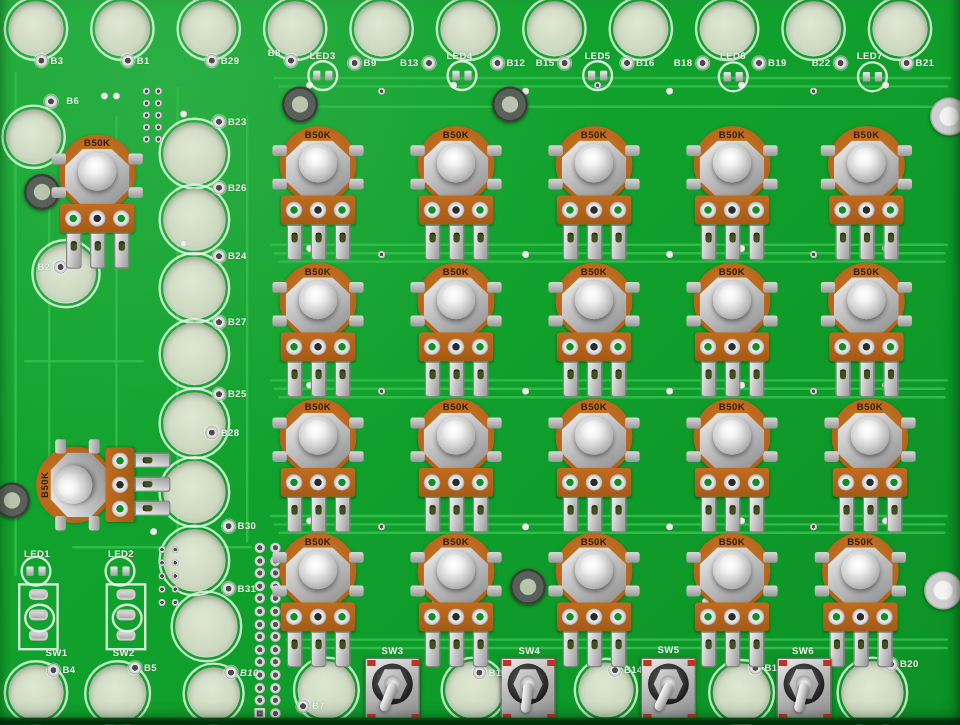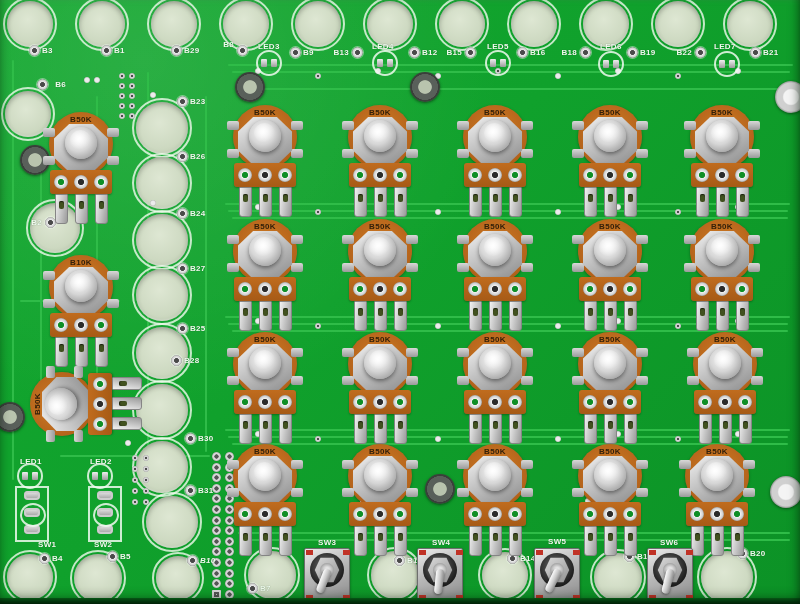--- a/index.html
+++ b/index.html
@@ -712,38 +712,20 @@
       <div class="plabel">B50K</div>
       <div class="base">
         <div class="ppad" style="left: 4px;"></div>
         <div class="ppad mid" style="left: 24px;"></div>
         <div class="ppad" style="left: 44px;"></div>
       </div>
       <div class="leg" style="left: 14px;"></div>
       <div class="leg" style="left: 34px;"></div>
       <div class="leg" style="left: 54px;"></div>
     </div>
-    <div class="pot" style="left: 41px; top: 255px;">
-      <div class="disc"></div>
-      <div class="tab" style="left: 2px; top: 16px;"></div>
-      <div class="tab" style="left: 66px; top: 16px;"></div>
-      <div class="tab" style="left: 2px; top: 44px;"></div>
-      <div class="tab" style="left: 66px; top: 44px;"></div>
-      <div class="can"></div>
-      <div class="shaft"></div>
-      <div class="plabel">B10K</div>
-      <div class="base">
-        <div class="ppad" style="left: 4px;"></div>
-        <div class="ppad mid" style="left: 24px;"></div>
-        <div class="ppad" style="left: 44px;"></div>
-      </div>
-      <div class="leg" style="left: 14px;"></div>
-      <div class="leg" style="left: 34px;"></div>
-      <div class="leg" style="left: 54px;"></div>
-    </div>
     <div class="pot" style="left: 22px; top: 372px; transform: rotate(-90deg);">
       <div class="disc"></div>
       <div class="tab" style="left: 2px; top: 16px;"></div>
       <div class="tab" style="left: 66px; top: 16px;"></div>
       <div class="tab" style="left: 2px; top: 44px;"></div>
       <div class="tab" style="left: 66px; top: 44px;"></div>
       <div class="can"></div>
       <div class="shaft"></div>
       <div class="plabel">B50K</div>
       <div class="base">

